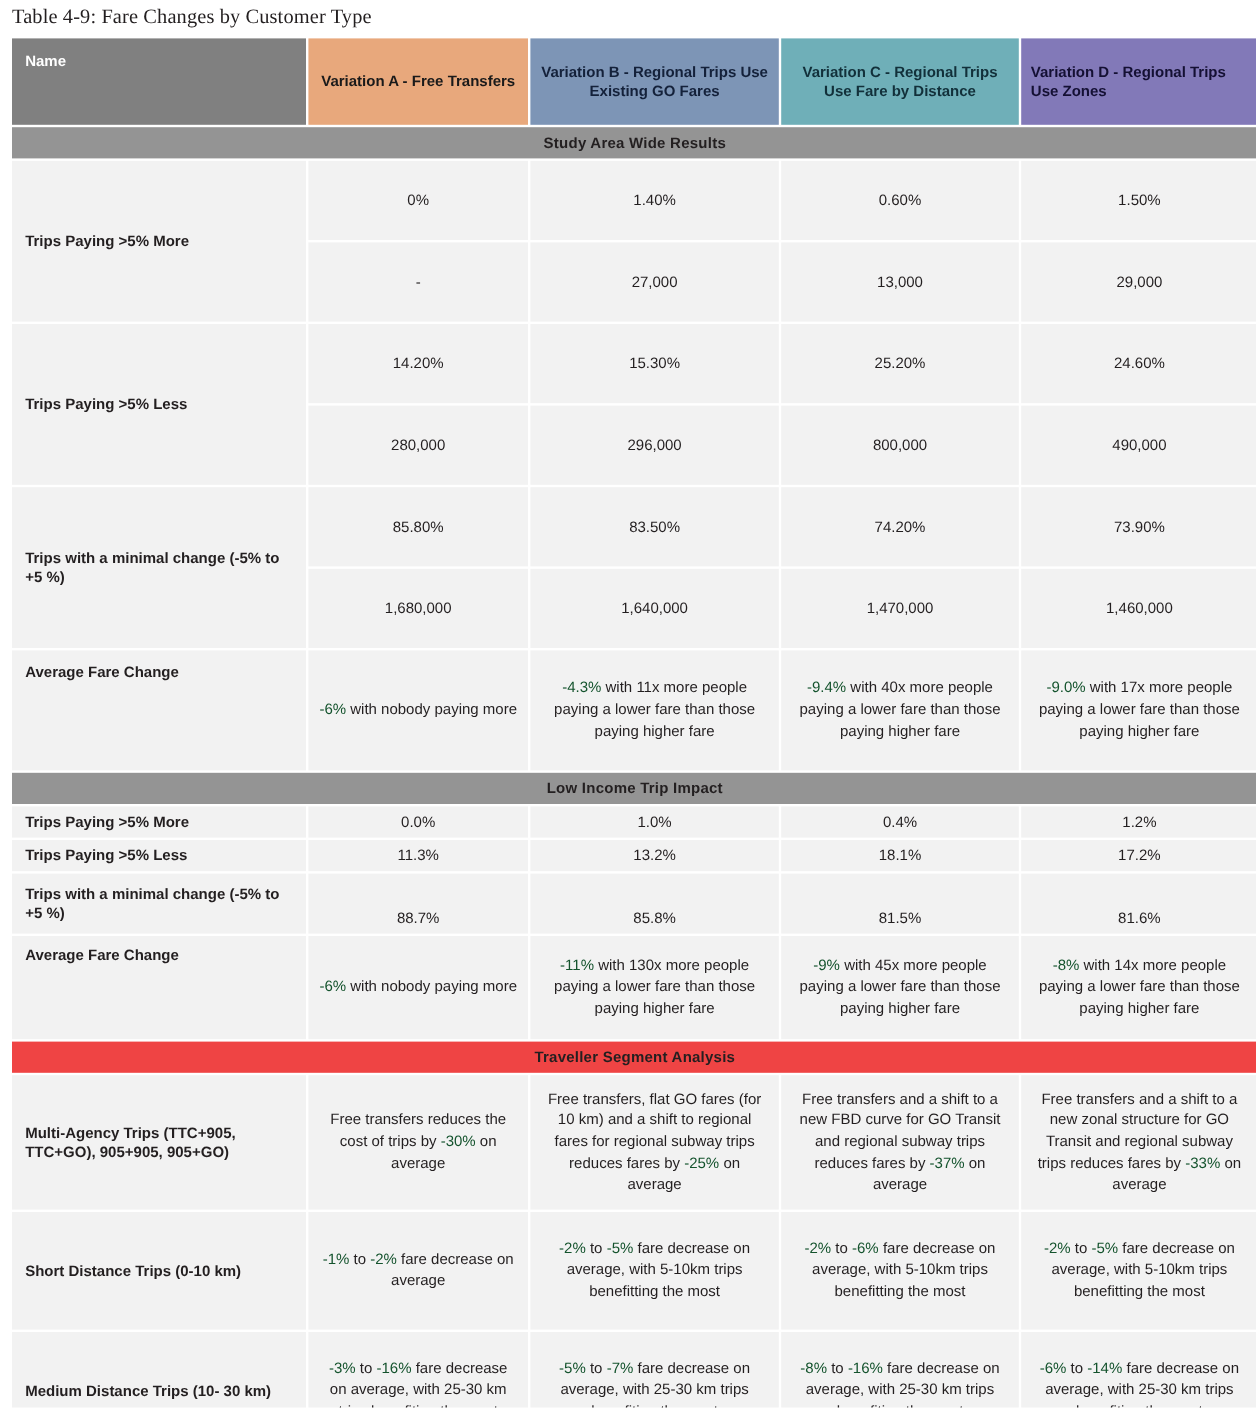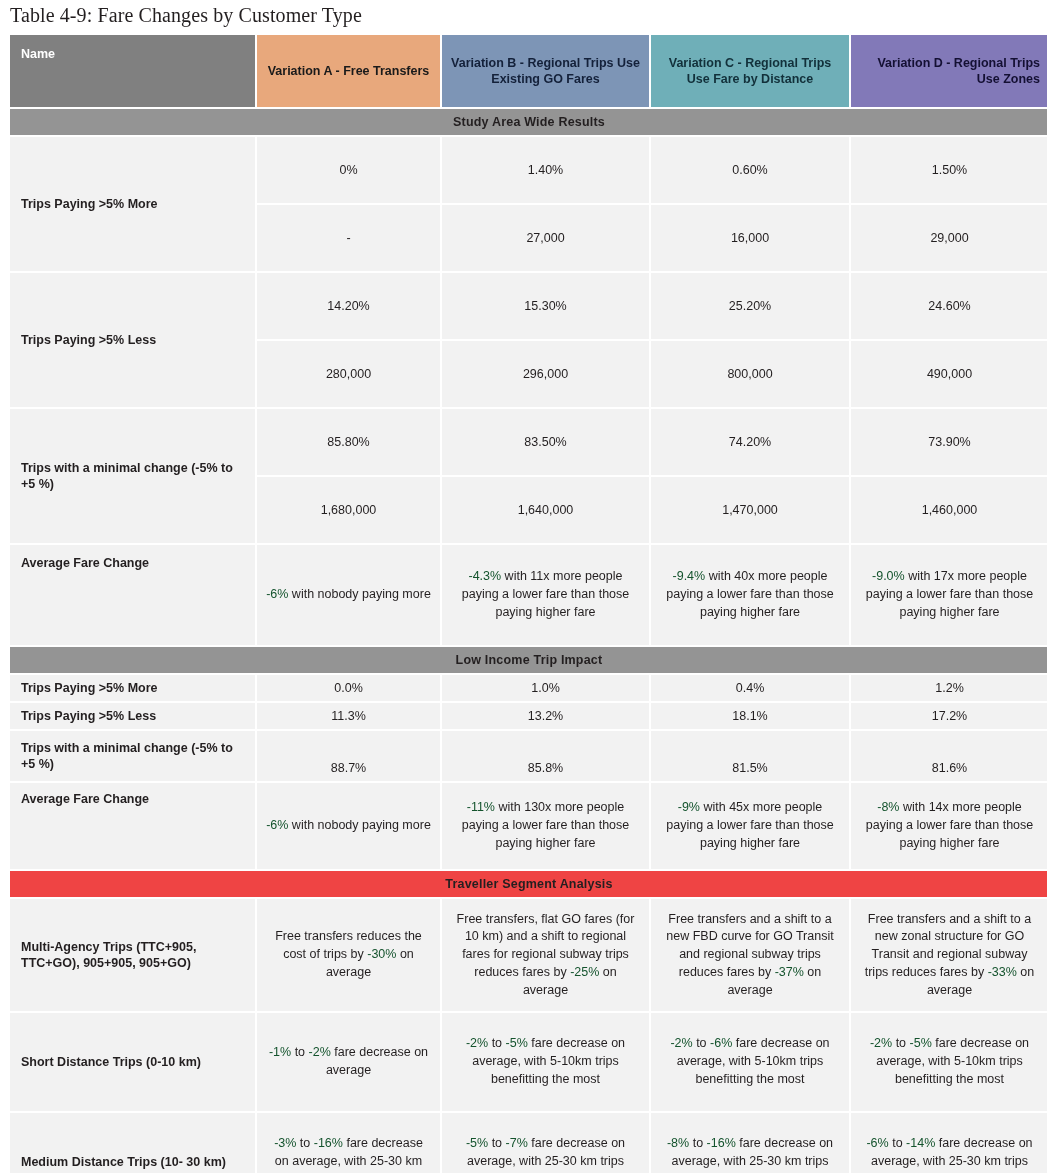--- a/index.html
+++ b/index.html
@@ -17,21 +17,21 @@
 
   .page {
     width: 1047px;
     height: 1173px;
     position: relative;
     box-sizing: border-box;
   }
 
   .table-caption {
     font-family: "Liberation Serif", serif;
-    font-size: 20px;
+    font-size: 17px;
     color: #231f20;
     padding: 4px 0 6px 10px;
     letter-spacing: 0.1px;
     white-space: nowrap;
   }
 
   table.fare-table {
     border-collapse: separate;
     border-spacing: 2px 2px;
     table-layout: fixed;
@@ -61,21 +61,21 @@
     background: #808080;
     color: #ffffff;
     text-align: left;
     vertical-align: top;
     padding-top: 11px;
     padding-left: 11px;
   }
   th.hd-a { background: #e8a87c; color: #1a1a1a; text-align: center; margin-top: 22px; }
   th.hd-b { background: #7d95b6; color: #14213a; text-align: center; }
   th.hd-c { background: #6fafb8; color: #12303a; text-align: center; }
-  th.hd-d { background: #8279b8; color: #141033; text-align: right; }
+  th.hd-d { background: #8279b8; color: #141033; text-align: left; }
 
   
   td.section-band {
     text-align: center;
     font-size: 12.5px;
     font-weight: bold;
     color: #231f20;
     height: 22px;
     padding: 2px 0;
     letter-spacing: 0.2px;
@@ -144,21 +144,21 @@
       <tr>
         <td class="lbl" rowspan="2">Trips Paying &gt;5% More</td>
         <td class="val num tall">0%</td>
         <td class="val num tall">1.40%</td>
         <td class="val num tall">0.60%</td>
         <td class="val num tall">1.50%</td>
       </tr>
       <tr>
         <td class="val num tall">-</td>
         <td class="val num tall">27,000</td>
-        <td class="val num tall">16,000</td>
+        <td class="val num tall">13,000</td>
         <td class="val num tall">29,000</td>
       </tr>
 
       <tr>
         <td class="lbl" rowspan="2">Trips Paying &gt;5% Less</td>
         <td class="val num tall">14.20%</td>
         <td class="val num tall">15.30%</td>
         <td class="val num tall">25.20%</td>
         <td class="val num tall">24.60%</td>
       </tr>

